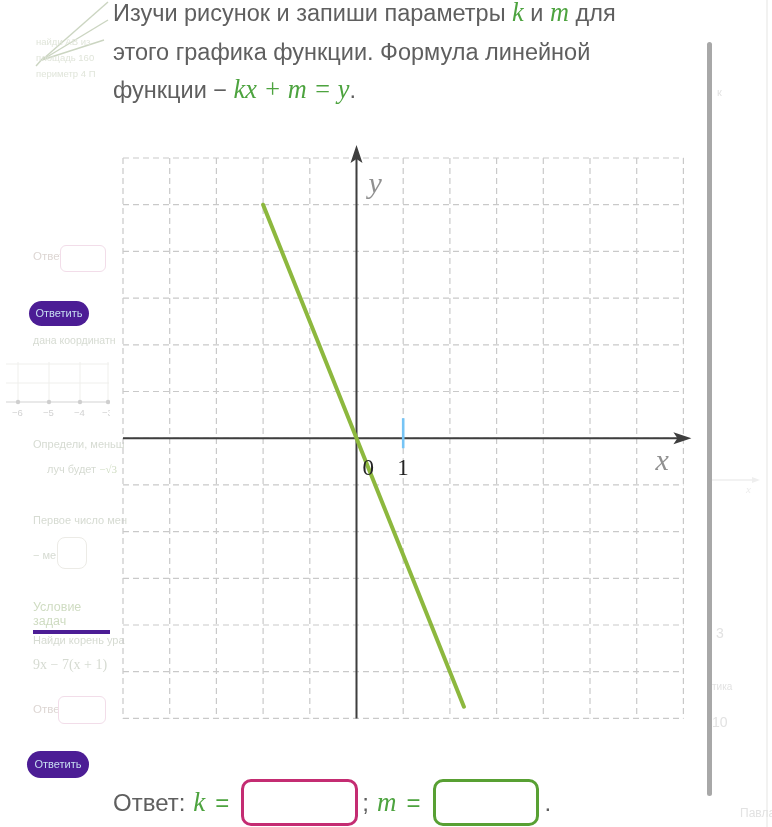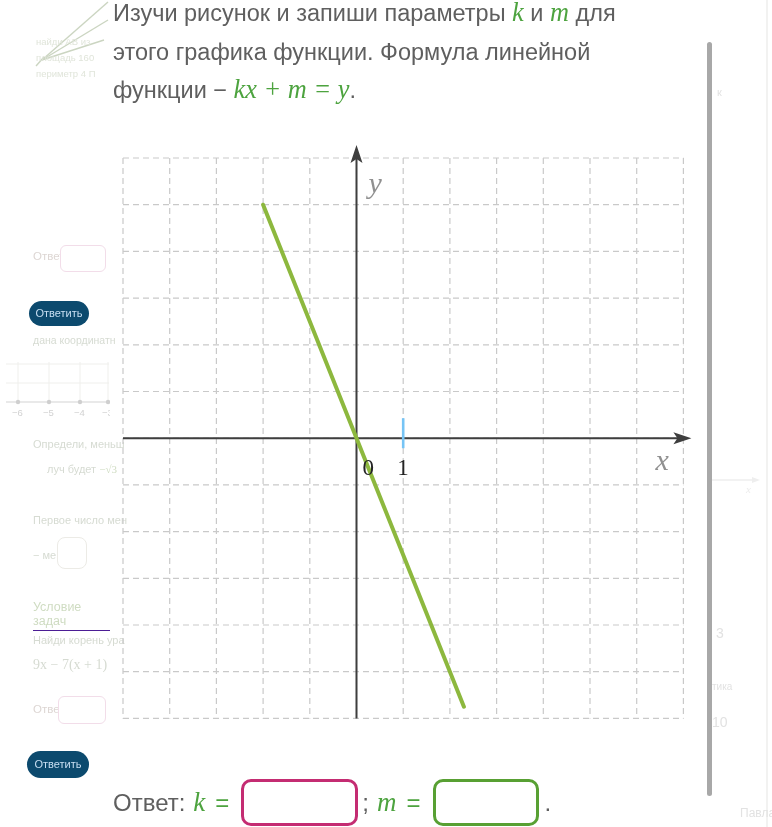--- a/index.html
+++ b/index.html
@@ -8,21 +8,21 @@
           font-family: "Liberation Sans", sans-serif; overflow: hidden; }
 
   
   .sidebar { position: absolute; left: 0; top: 0; width: 110px; height: 679px; }
   .sb-abs { position: absolute; }
   .sb-text { color: #d6dbd2; font-size: 11px; line-height: 14.3px; white-space: nowrap; }
   .sb-top { left: 36px; top: 34px; font-size: 9.5px; line-height: 16px; color: #e0e5da; }
   .sb-para { left: 8px; top: 86px; }
   .sb-label { color: #ddd6d3; font-size: 11.5px; }
   .sb-inbox { position: absolute; background: #fff; border: 1.5px solid #f2dde9; border-radius: 6px; }
-  .sb-btn { position: absolute; background: #0c4a6e; color: #c8dff2; font-size: 11px;
+  .sb-btn { position: absolute; background: #4c1d95; color: #c8dff2; font-size: 11px;
             border-radius: 13px; text-align: center; }
   .sb-green { color: #cfdcc2; }
   .sb-serif { font-family: "Liberation Serif", serif; }
   .numline .faint { stroke: #efefec; stroke-width: 1; }
   .numline .nl { stroke: #d4d4d4; stroke-width: 1.2; }
   .numline .nld { fill: #cfcfcf; }
   .numline .nlt { fill: #d2d2d2; font-size: 9.5px; font-family: "Liberation Sans", sans-serif; }
   .sketch line { stroke: #cbd5c1; stroke-width: 1.4; }
 
   
@@ -93,21 +93,21 @@
       <text x="8" y="60" class="nlt">−6</text>
       <text x="39" y="60" class="nlt">−5</text>
       <text x="70" y="60" class="nlt">−4</text>
       <text x="98" y="60" class="nlt">−3</text>
     </svg>
     <span class="sb-abs sb-text" style="left:33px; top:437px;">Определи, меньш</span>
     <span class="sb-abs sb-text" style="left:33px; top:462px;margin-left:14px;"><span>луч будет </span><span class="sb-green sb-serif">−√3</span></span>
     <span class="sb-abs sb-text" style="left:33px; top:513px;">Первое число мен</span>
     <span class="sb-abs sb-text" style="left:33px; top:548px;">− меньше</span>
     <span class="sb-inbox" style="left:57px; top:537px; width:30px; height:32px; border-color:#ecebe6; border-radius:8px;"></span>
-    <span class="sb-abs sb-green" style="left:33px; top:600px; font-size:12.5px; border-bottom:1px solid #4c1d95; padding-bottom:2px;">Условие задач</span>
+    <span class="sb-abs sb-green" style="left:33px; top:600px; font-size:12.5px; border-bottom:4px solid #4c1d95; padding-bottom:2px;">Условие задач</span>
     <span class="sb-abs sb-text" style="left:33px; top:633px;">Найди корень ура</span>
     <span class="sb-abs sb-text sb-serif" style="left:33px; top:658px; font-size:14px;">9x − 7(x + 1)</span>
     <span class="sb-abs sb-label" style="left:33px; top:703px;">Ответ:</span>
     <span class="sb-inbox" style="left:58px; top:696px; width:48px; height:28px;"></span>
     <div class="sb-btn" style="left:27px; top:751px; width:62px; height:27px; line-height:27px; border-radius:14px;">Ответить</div>
   </aside>
 
   <div class="task">
     <div><span>Изучи рисунок и запиши параметры </span><span class="math">k</span><span> и </span><span class="math">m</span><span> для</span></div>
     <div>этого графика функции. Формула линейной</div>

